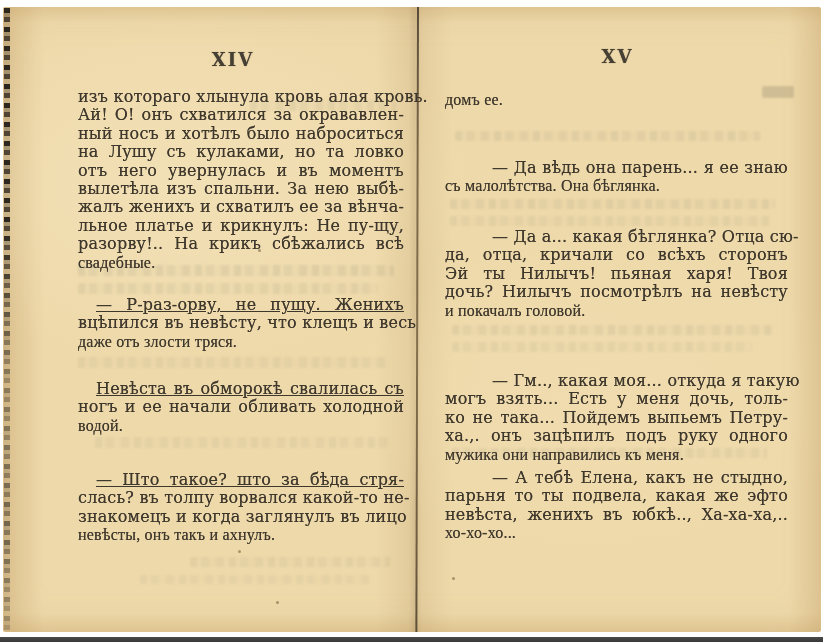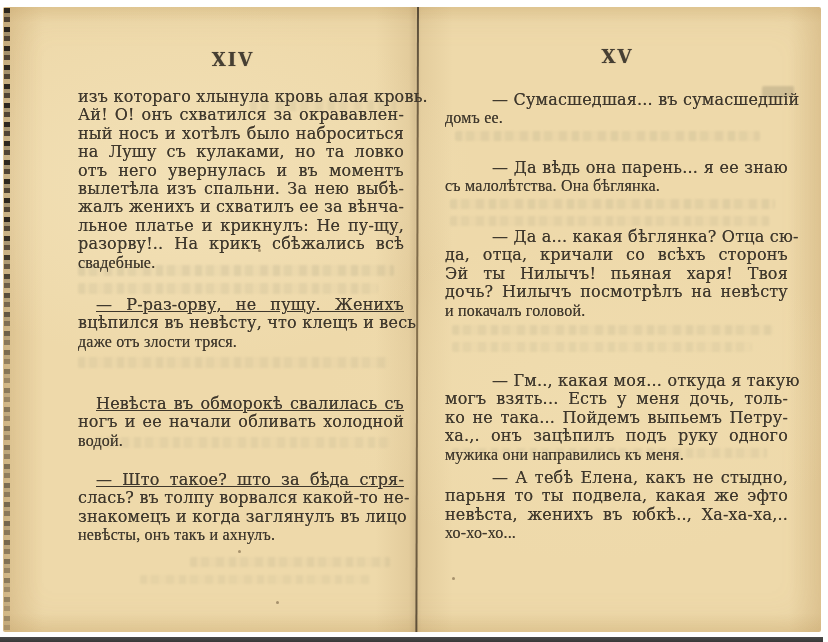--- a/index.html
+++ b/index.html
@@ -112,37 +112,36 @@
         <div class="line">жалъ женихъ и схватилъ ее за вѣнча-</div>
         <div class="line">льное платье и крикнулъ: Не пу-щу,</div>
         <div class="line">разорву!.. На крикъ сбѣжались всѣ</div>
         <div class="line last">свадебные.</div>
       </div>
     <div class="para" style="top:296px">
         <div class="line ind">— Р-раз-орву, не пущу. Женихъ</div>
         <div class="line">вцѣпился въ невѣсту, что клещъ и весь</div>
         <div class="line last">даже отъ злости тряся.</div>
       </div>
-    <div class="para" style="top:395px">
+    <div class="para" style="top:380px">
         <div class="line ind">Невѣста въ обморокѣ свалилась съ</div>
         <div class="line">ногъ и ее начали обливать холодной</div>
         <div class="line last">водой.</div>
       </div>
     <div class="para" style="top:471px">
         <div class="line ind">— Што такое? што за бѣда стря-</div>
         <div class="line">слась? въ толпу ворвался какой-то не-</div>
         <div class="line">знакомецъ и когда заглянулъ въ лицо</div>
         <div class="line last">невѣсты, онъ такъ и ахнулъ.</div>
       </div>
   </section>
 
   <section class="page page-right">
     <div class="page-header">XV</div>
     <div class="para" style="top:91px">
-        <div class="line ind">— Сумасшедшая... въ сумасшедшій</div>
         <div class="line last">домъ ее.</div>
       </div>
     <div class="para" style="top:159px">
         <div class="line ind">— Да вѣдь она парень... я ее знаю</div>
         <div class="line last">съ малолѣтства. Она бѣглянка.</div>
       </div>
     <div class="para" style="top:228px">
         <div class="line ind">— Да а... какая бѣглянка? Отца сю-</div>
         <div class="line">да, отца, кричали со всѣхъ сторонъ</div>
         <div class="line">Эй ты Нилычъ! пьяная харя! Твоя</div>

